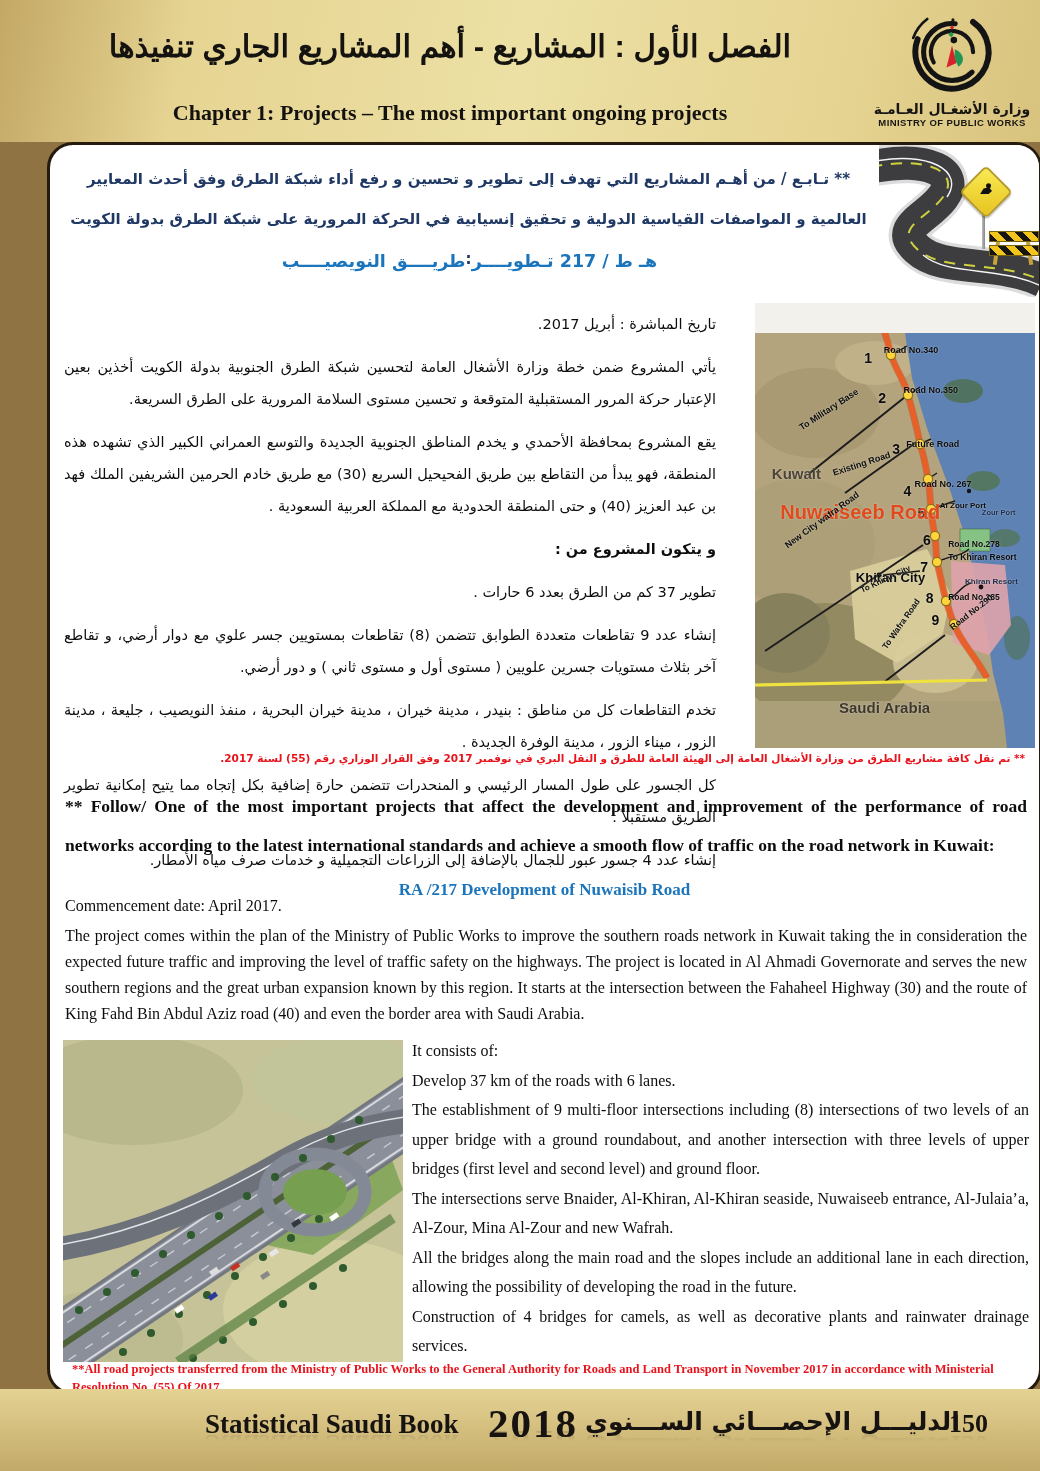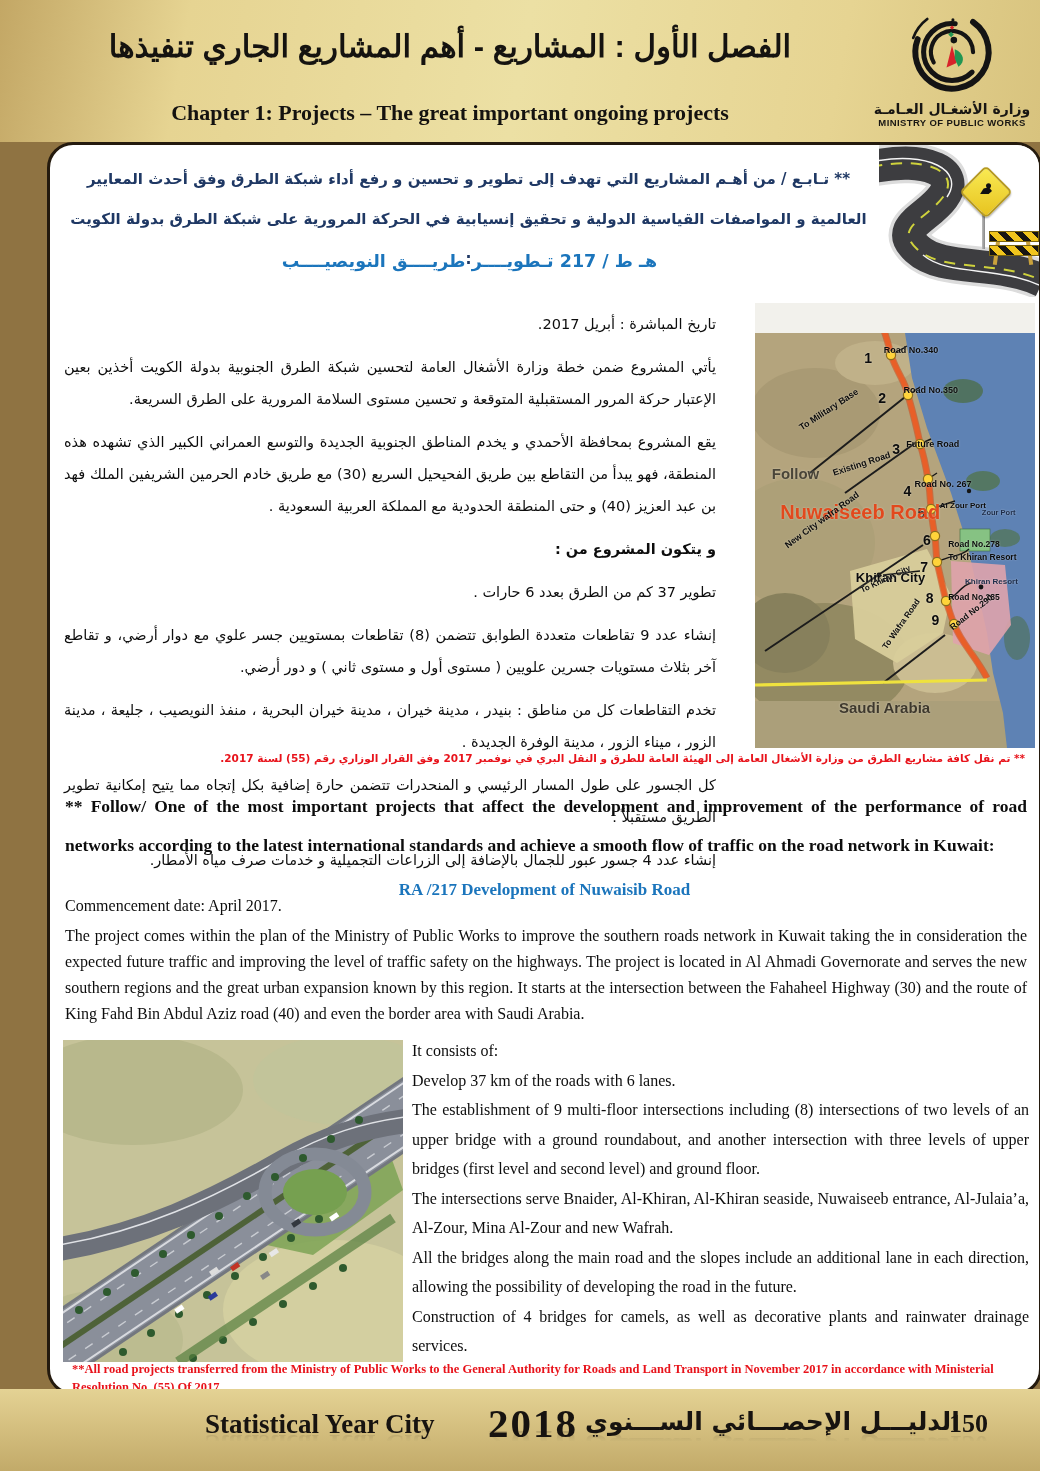--- a/index.html
+++ b/index.html
@@ -94,21 +94,21 @@
     font-weight:bold;font-size:25px;color:#171310;direction:rtl;}
   .fy-page{position:absolute;right:52px;top:10px;font-weight:bold;font-size:26px;color:#171310;}
 </style>
 </head>
 <body>
 
 <div class="page">
 
   <div class="top-band">
     <div class="title-ar">الفصل الأول : المشاريع - أهم المشاريع الجاري تنفيذها</div>
-    <div class="title-en">Chapter 1: Projects – The great important ongoing projects</div>
+    <div class="title-en">Chapter 1: Projects – The most important ongoing projects</div>
     <div class="logo">
       <svg width="92" height="88" viewBox="-50 -48 100 96">
         <g fill="none" stroke="#141414" stroke-linecap="round">
           <circle r="40" stroke-width="6.5" stroke-dasharray="178 80" transform="rotate(-55)"></circle>
           <circle r="31" stroke-width="5.5" stroke-dasharray="125 72" transform="rotate(45)"></circle>
           <circle r="23" stroke-width="4.5" stroke-dasharray="84 62" transform="rotate(150)"></circle>
           <circle r="45" stroke-width="3" stroke-dasharray="26 260" transform="rotate(200)"></circle>
         </g>
         <circle cx="2" cy="-13" r="3.6" fill="#141414"></circle>
         <path d="M -6,17 L 0,-7 L 5,12 Z" fill="#d8232a"></path>
@@ -222,21 +222,21 @@
           <div class="map-label" style="left: 39%; top: 10.5%; font-size: 14px;">1</div>
           <div class="map-label" style="left: 46%; top: 9.5%; font-size: 9px;">Road No.340</div>
           <div class="map-label" style="left: 44%; top: 19.5%; font-size: 14px;">2</div>
           <div class="map-label" style="left: 53%; top: 18.5%; font-size: 9px;">Road No.350</div>
           <div class="map-label" style="left: 16%; top: 27%; font-size: 9px; transform: rotate(-33deg);">To Military Base</div>
           <div class="map-label" style="left: 49%; top: 31%; font-size: 14px;">3</div>
           <div class="map-label" style="left: 54%; top: 30.5%; font-size: 9px;">Future Road</div>
           <div class="map-label" style="left: 28%; top: 37%; font-size: 9px; transform: rotate(-18deg);">Existing Road</div>
           <div class="map-label" style="left: 53%; top: 40.5%; font-size: 14px;">4</div>
           <div class="map-label" style="left: 57%; top: 39.5%; font-size: 9px;">Road No. 267</div>
-          <div class="map-label" style="left: 6%; top: 36.5%; font-size: 15px; color: rgb(74, 69, 56);">Follow</div>
+          <div class="map-label" style="left: 6%; top: 36.5%; font-size: 15px; color: rgb(74, 69, 56);">Kuwait</div>
           <div class="map-label" style="left: 58%; top: 45.5%; font-size: 14px;">5</div>
           <div class="map-label" style="left: 66%; top: 44.5%; font-size: 8px;">Al Zour Port</div>
           <div class="map-label" style="left: 81%; top: 46%; font-size: 7.5px; color: rgb(30, 45, 73);">Zour Port</div>
           <div class="map-label" style="left: 9%; top: 44.5%; font-size: 20px; color: rgb(226, 73, 29);">Nuwaiseeb Road</div>
           <div class="map-label" style="left: 60%; top: 51.5%; font-size: 14px;">6</div>
           <div class="map-label" style="left: 69%; top: 53%; font-size: 8.5px;">Road No.278</div>
           <div class="map-label" style="left: 69%; top: 56%; font-size: 8.5px;">To Khiran Resort</div>
           <div class="map-label" style="left: 59%; top: 57.5%; font-size: 14px;">7</div>
           <div class="map-label" style="left: 36%; top: 60%; font-size: 13px; text-align: center;">Khiran City</div>
           <div class="map-label" style="left: 75%; top: 61.5%; font-size: 8px; color: rgb(30, 45, 73);">Khiran Resort</div>
@@ -332,20 +332,20 @@
         <div class="en-item">The intersections serve Bnaider, Al-Khiran, Al-Khiran seaside, Nuwaiseeb entrance, Al-Julaia’a, Al-Zour, Mina Al-Zour and new Wafrah.</div>
         <div class="en-item">All the bridges along the main road and the slopes include an additional lane in each direction, allowing the possibility of developing the road in the future.</div>
         <div class="en-item">Construction of 4 bridges for camels, as well as decorative plants and rainwater drainage services.</div>
       </div>
 
     <p class="footnote-en">**All road projects transferred from the Ministry of Public Works to the General Authority for Roads and Land Transport in November 2017 in accordance with Ministerial Resolution No. (55) Of 2017.</p>
   </div>
 
   <div class="bottom-band">
     <div class="footer-row">
-      <span class="fy-en">Statistical Year City</span>
+      <span class="fy-en">Statistical Saudi Book</span>
       <span class="fy-year">2018</span>
       <span class="fy-ar">الدليـــل الإحصـــائي الســـنوي</span>
       <span class="fy-page">150</span>
     </div>
   </div>
 
 </div>
 
 </body></html>

